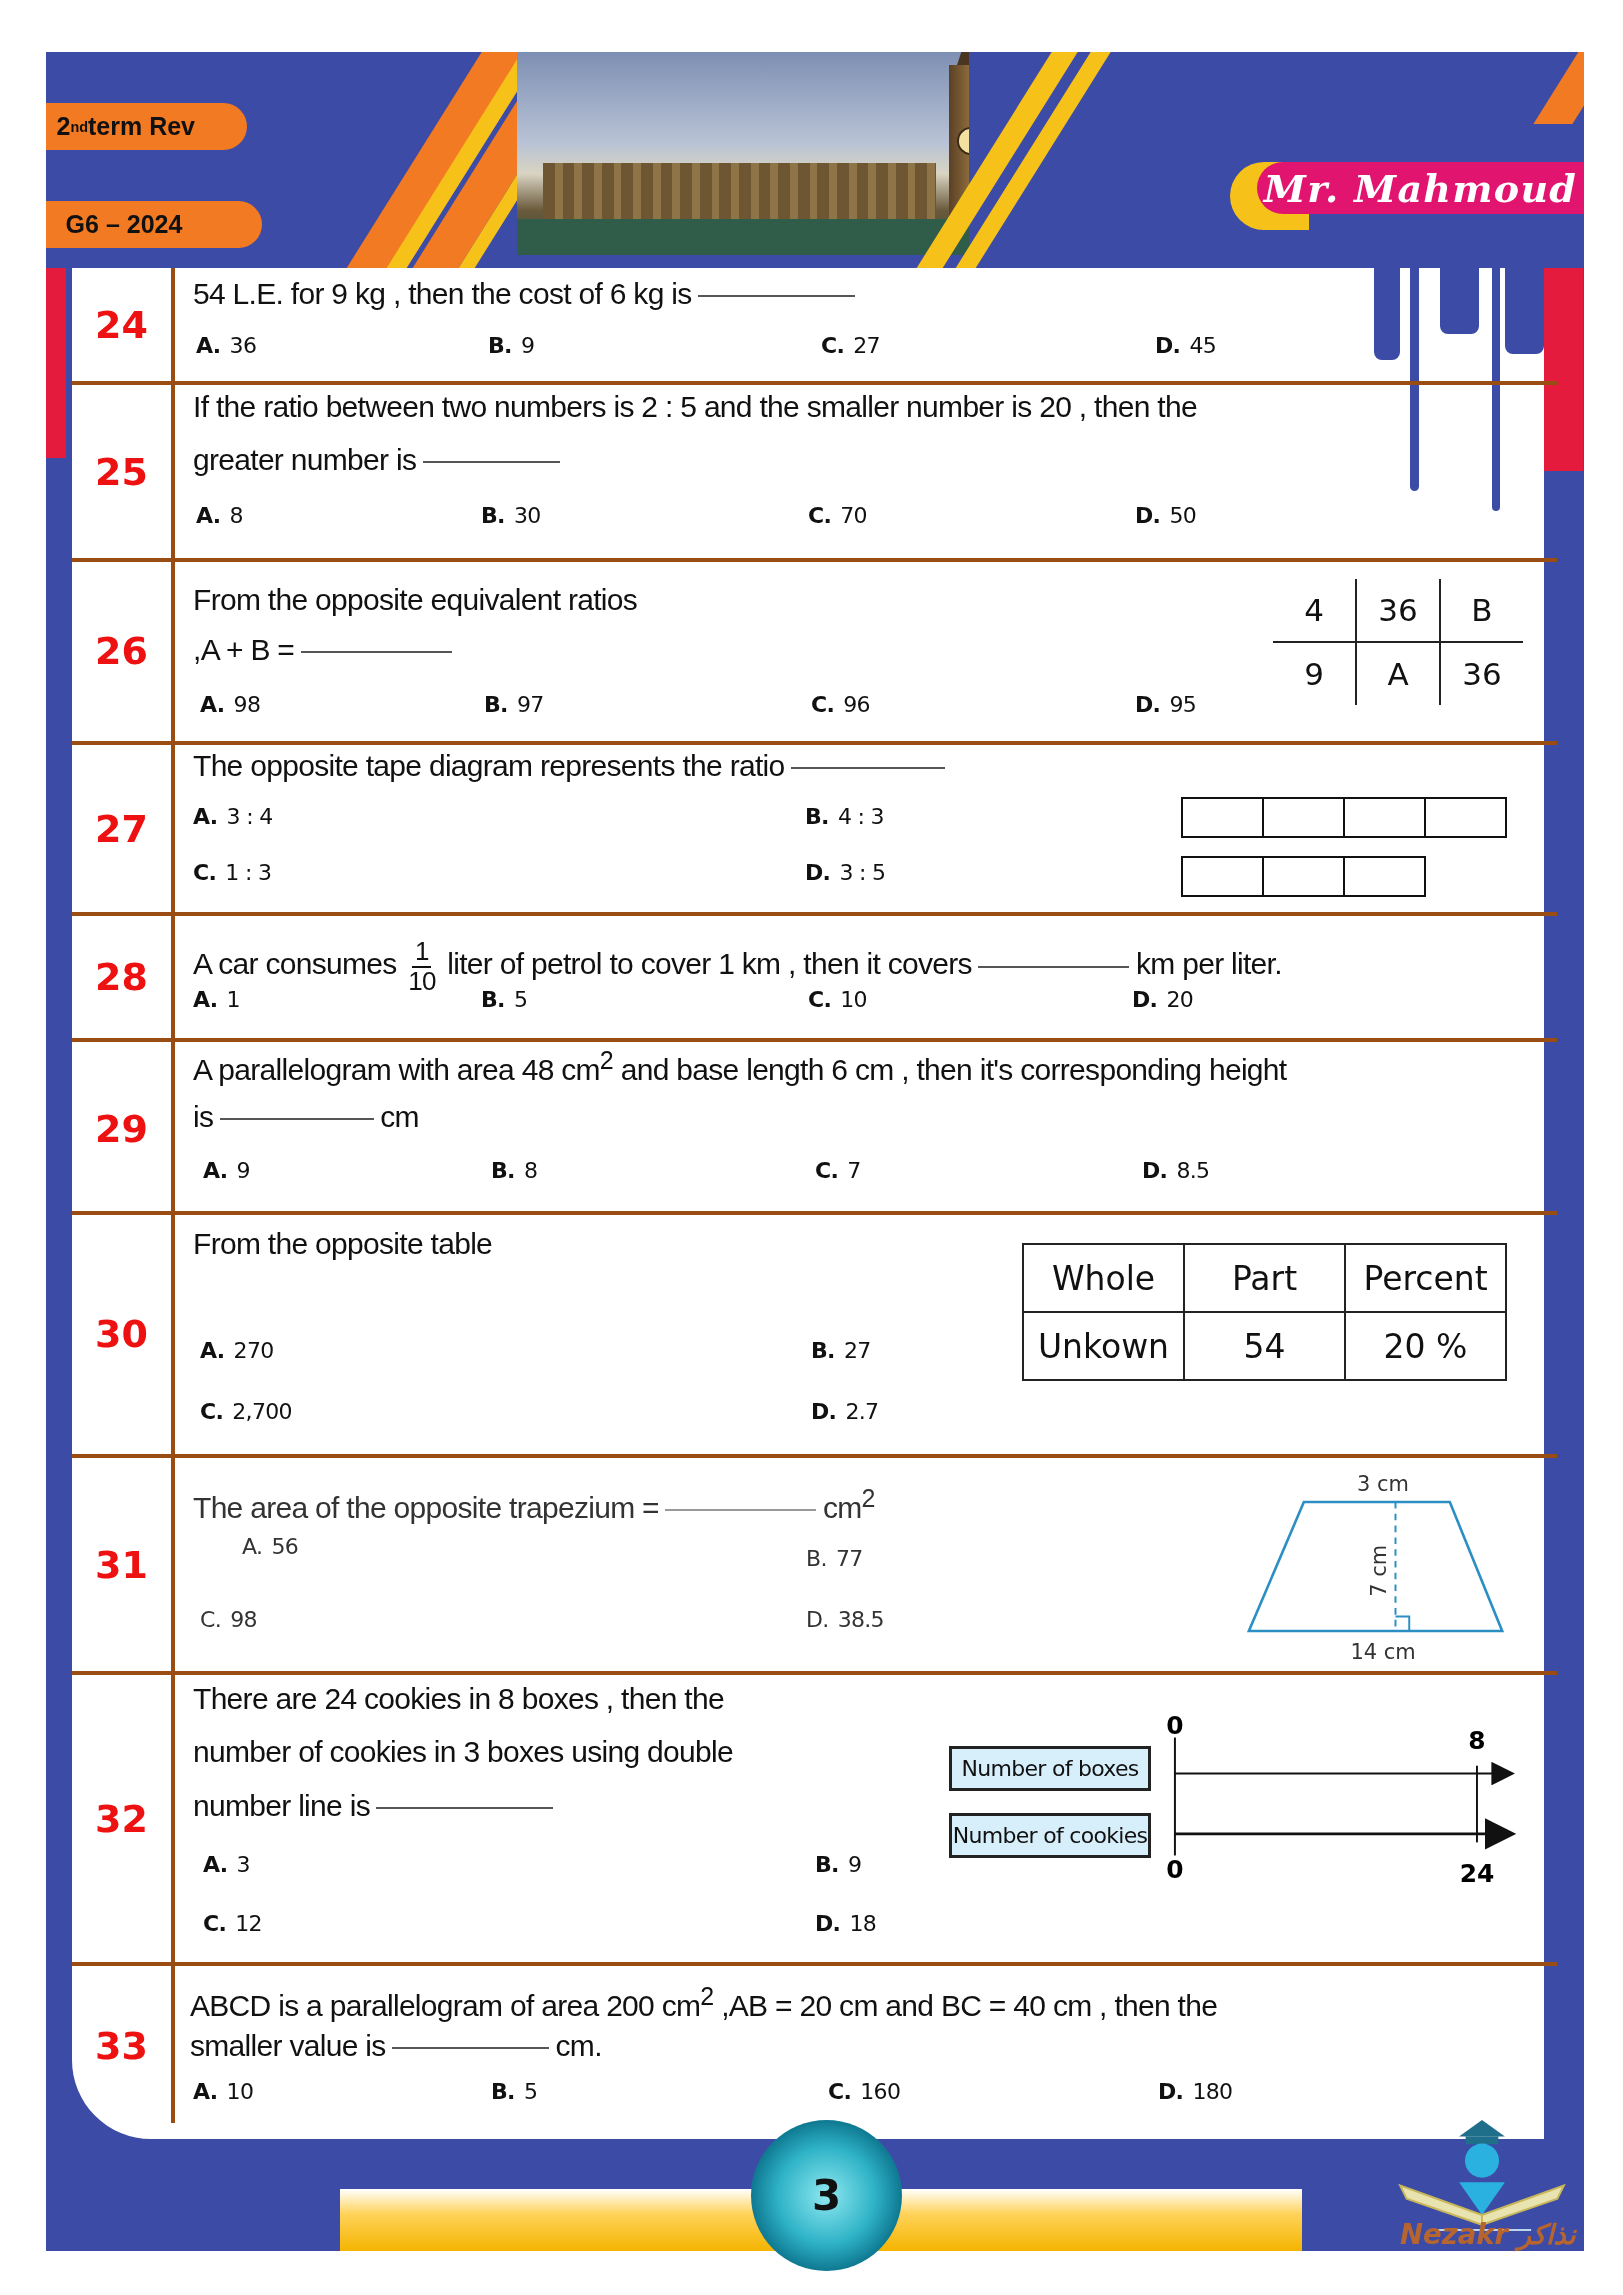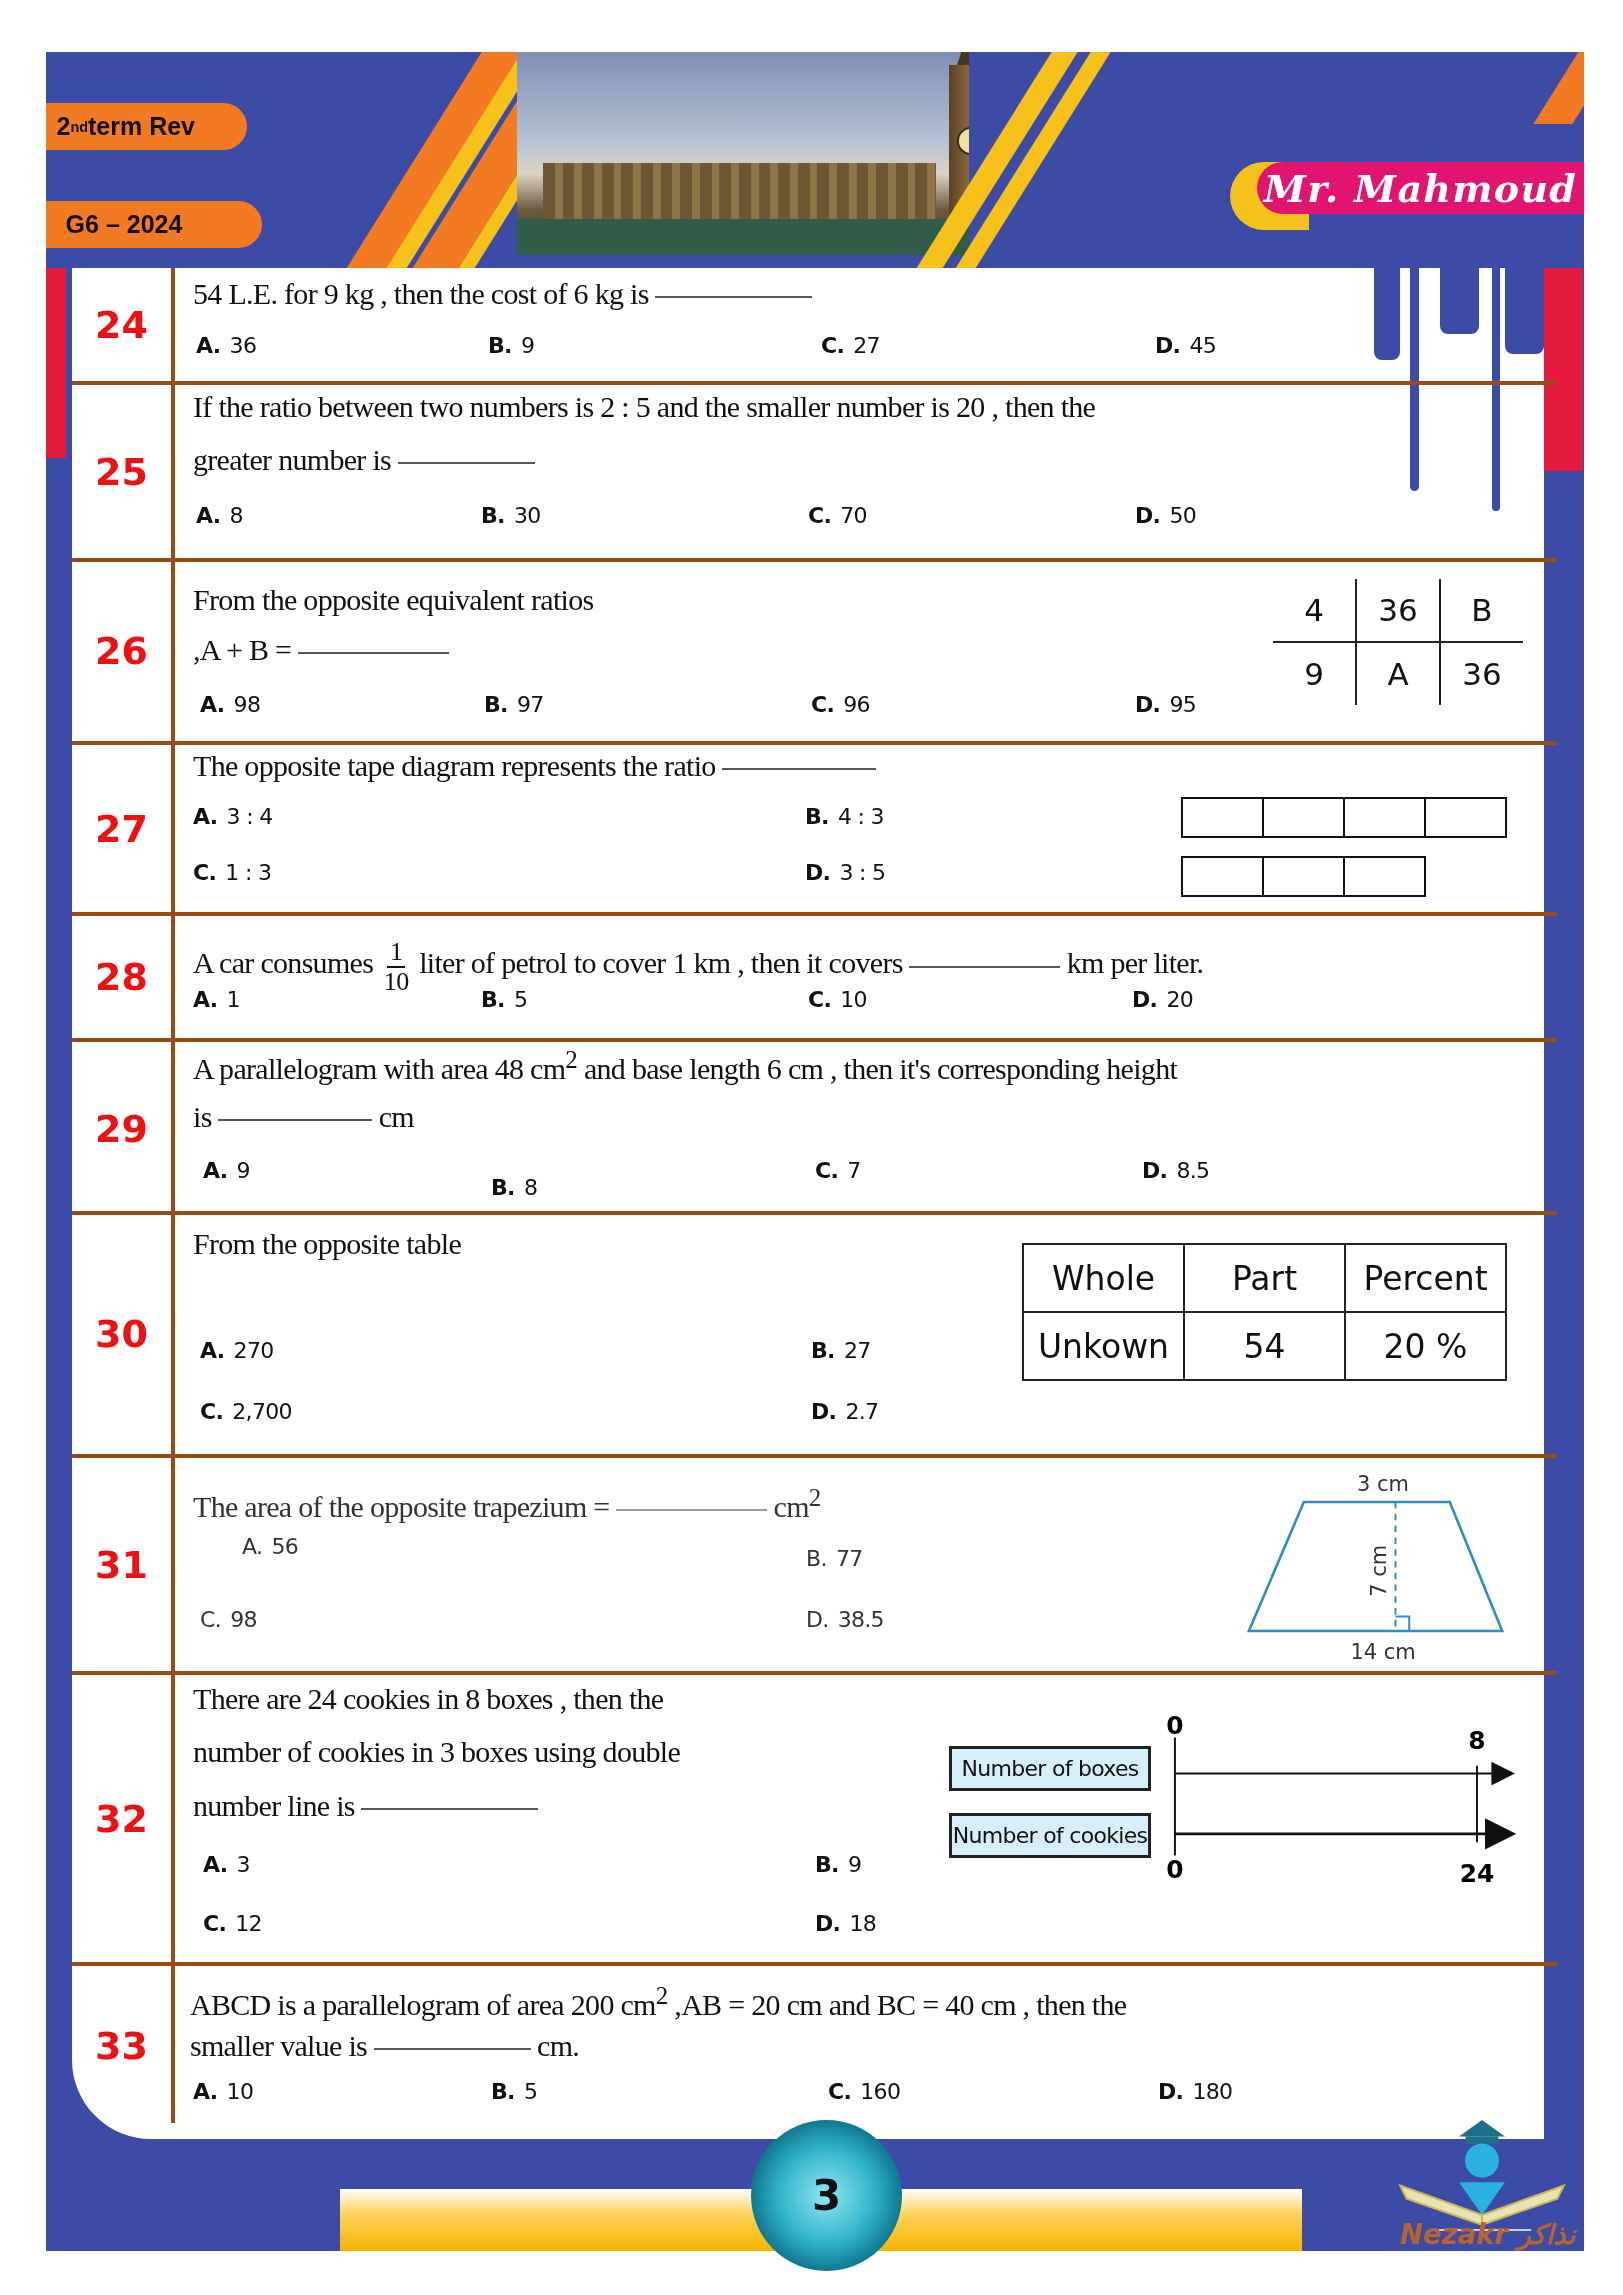--- a/index.html
+++ b/index.html
@@ -23,21 +23,21 @@
   .bridge { position:absolute; left:0; top:167px; width:452px; height:36px; background:#2f5d4a; }
   .bridge::after { content:""; position:absolute; left:0; top:13px; width:452px; height:23px; background:repeating-radial-gradient(circle at 50% 100%, transparent 0 26px, #2f5d4a 26px 29px); }
   .name-band { position:absolute; left:1211px; top:110px; width:327px; height:52px; background:#e1156f; border-radius:65px 0 0 65px; display:flex; align-items:center; justify-content:center; }
   .name-band-y { position:absolute; left:1184px; top:110px; width:79px; height:68px; background:#f6c21a; border-radius:65px 0 0 65px; }
   .name { font-family:"DejaVu Serif", serif; font-style:italic; font-weight:bold; font-size:38px; color:#fff; letter-spacing:1.3px; }
   .drip { position:absolute; background:#3c4ba6; border-radius:0 0 7.9px 7.9px; }
   .vline { position:absolute; left:171px; top:268px; width:3.9px; height:1855px; background:#9a4d12; }
   .row { position:absolute; left:72px; width:1472px; }
   .row-line { position:absolute; left:72px; width:1485px; height:3.9px; background:#9a4d12; }
   .qnum { position:absolute; left:0; width:99px; display:flex; align-items:center; justify-content:center; font-family:"DejaVu Sans", sans-serif; font-weight:bold; font-size:38px; color:#ee1111; }
-  .qtext { position:absolute; left:121px; font-family:Liberation Serif, serif; font-size:30px; color:#111; white-space:nowrap; letter-spacing:-0.7px; }
+  .qtext { position:absolute; left:121px; font-family:Liberation Sans, sans-serif; font-size:30px; color:#111; white-space:nowrap; letter-spacing:-0.7px; }
   .blank { display:inline-block; border-bottom:2px solid #555; vertical-align:middle; margin:0 6.5px; }
   .opt { position:absolute; font-size:22px; white-space:nowrap; letter-spacing:-0.7px; }
   .opt b { font-weight:bold; margin-right:9.2px; }
   .gray { color:#333; }
   .frac { display:inline-flex; flex-direction:column; align-items:center; vertical-align:middle; font-size:26px; line-height:27.5px; margin:0 3.9px; }
   .frac .num { border-bottom:2px solid #111; padding:0 2.6px; }
   
   .ratio-tbl { position:absolute; left:1271px; top:577px; border-collapse:collapse; border:2.6px solid #222; border-radius:9.2px; overflow:hidden; }
   .ratio-tbl td { width:80px; height:60px; border:2px solid #222; text-align:center; font-size:31px; }
   .tape { position:absolute; display:flex; border:2.6px solid #111; }
@@ -188,21 +188,21 @@
   <div class="opt" style="left:409px;top:72px;"><b>B.</b><span>5</span></div>
   <div class="opt" style="left:736px;top:72px;"><b>C.</b><span>10</span></div>
   <div class="opt" style="left:1060px;top:72px;"><b>D.</b><span>20</span></div>
 </div>
 
 <div class="row" style="top:1042px;height:168px;">
   <div class="qnum" style="top:0;height:173px;">29</div>
   <div class="qtext" style="top:3.9px;"><span>A parallelogram with area 48 cm</span><sup>2</sup><span> and base length 6 cm , then it's corresponding height</span></div>
   <div class="qtext" style="top:58px;"><span>is</span><span class="blank" style="width:154px;"></span><span>cm</span></div>
   <div class="opt" style="left:131px;top:116px;"><b>A.</b><span>9</span></div>
-  <div class="opt" style="left:419px;top:116px;margin-top:17px;"><b>B.</b><span>8</span></div>
+  <div class="opt" style="left:419px;top:116px;"><b>B.</b><span>8</span></div>
   <div class="opt" style="left:743px;top:116px;"><b>C.</b><span>7</span></div>
   <div class="opt" style="left:1070px;top:116px;"><b>D.</b><span>8.5</span></div>
 </div>
 
 <div class="row" style="top:1214px;height:239px;">
   <div class="qnum" style="top:0;height:239px;">30</div>
   <div class="qtext" style="top:13px;">From the opposite table</div>
   <div class="opt" style="left:128px;top:124px;"><b>A.</b><span>270</span></div>
   <div class="opt" style="left:739px;top:124px;"><b>B.</b><span>27</span></div>
   <div class="opt" style="left:128px;top:185px;"><b>C.</b><span>2,700</span></div>

